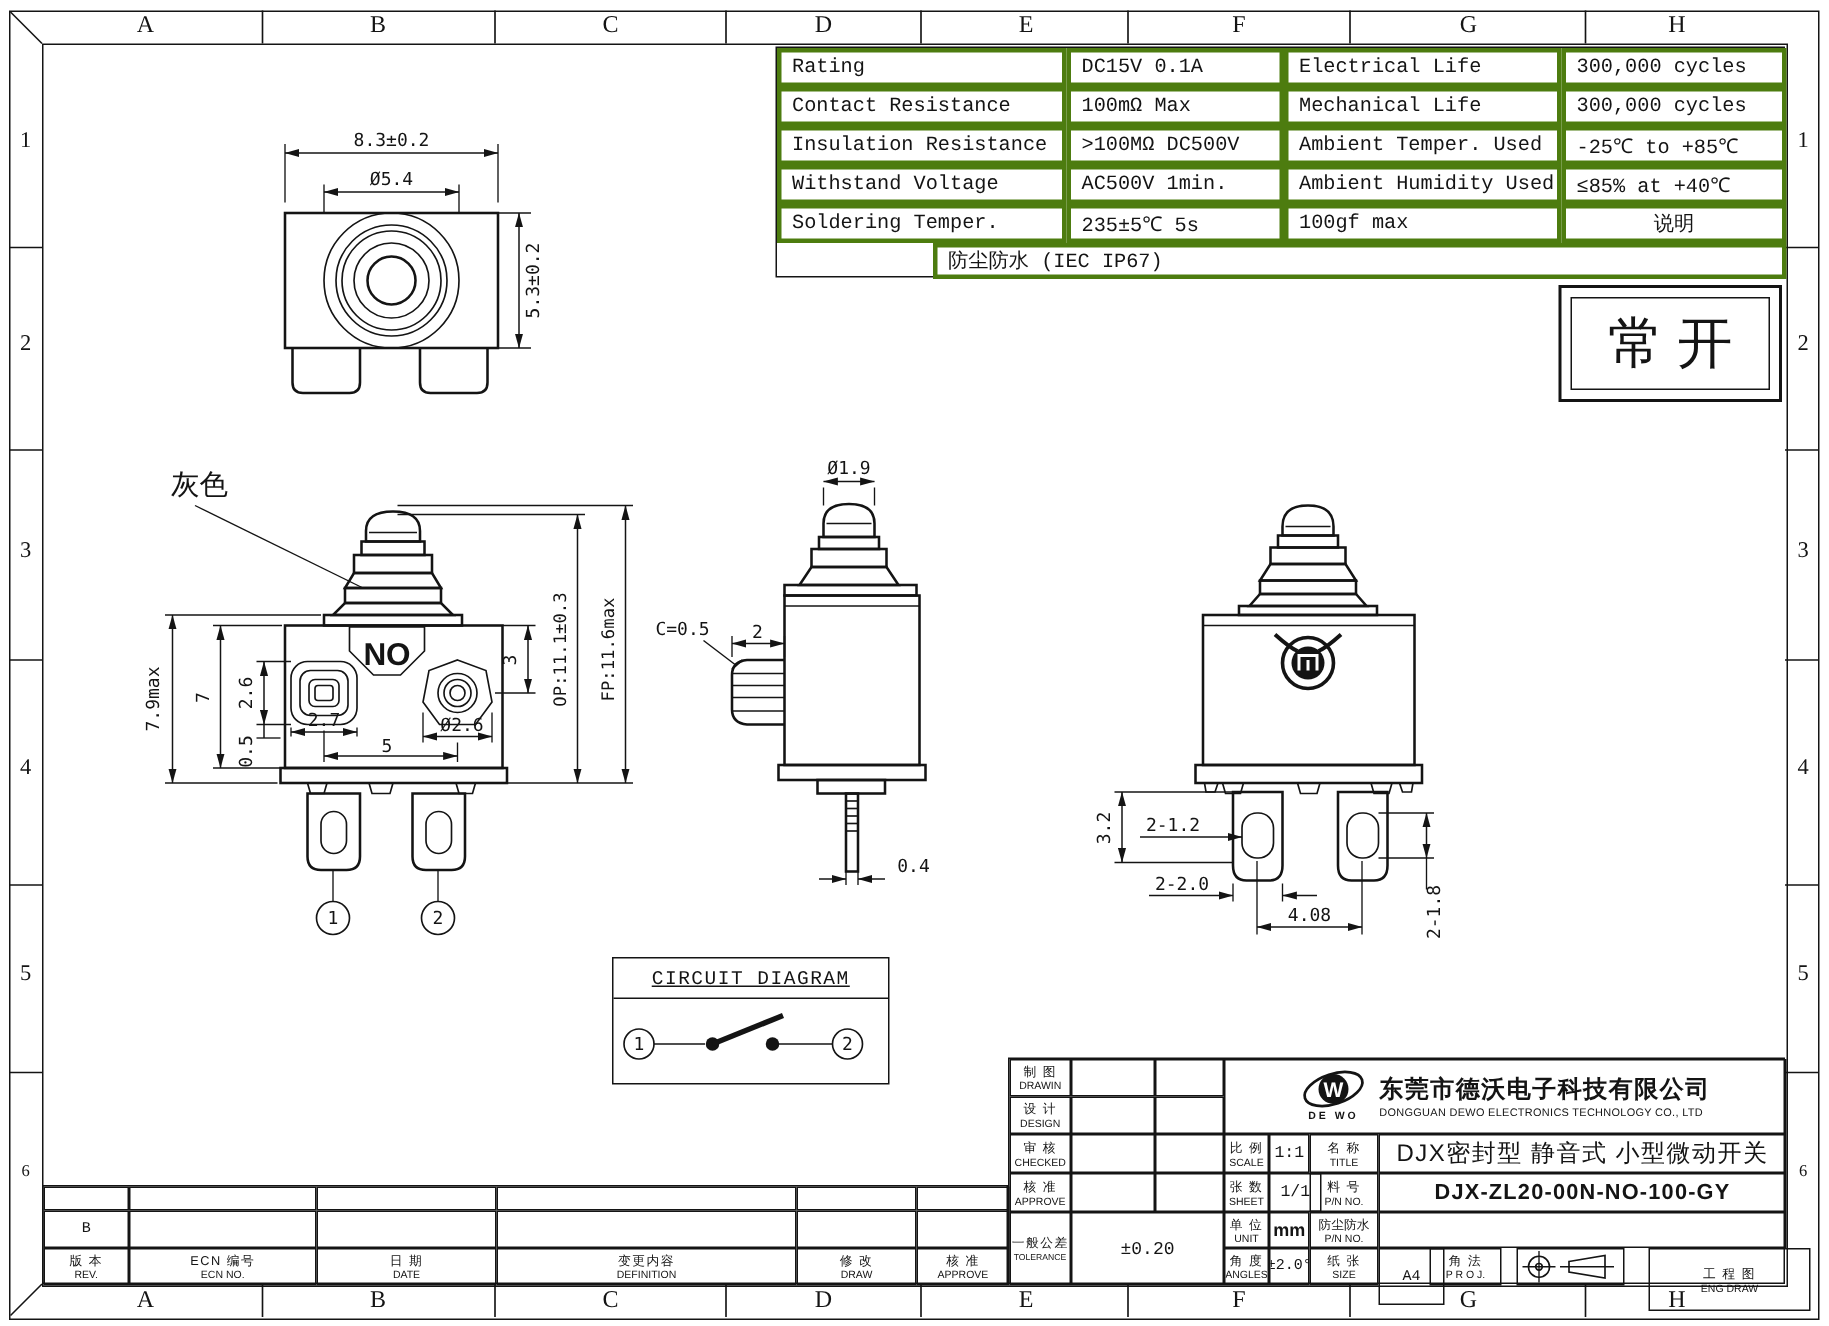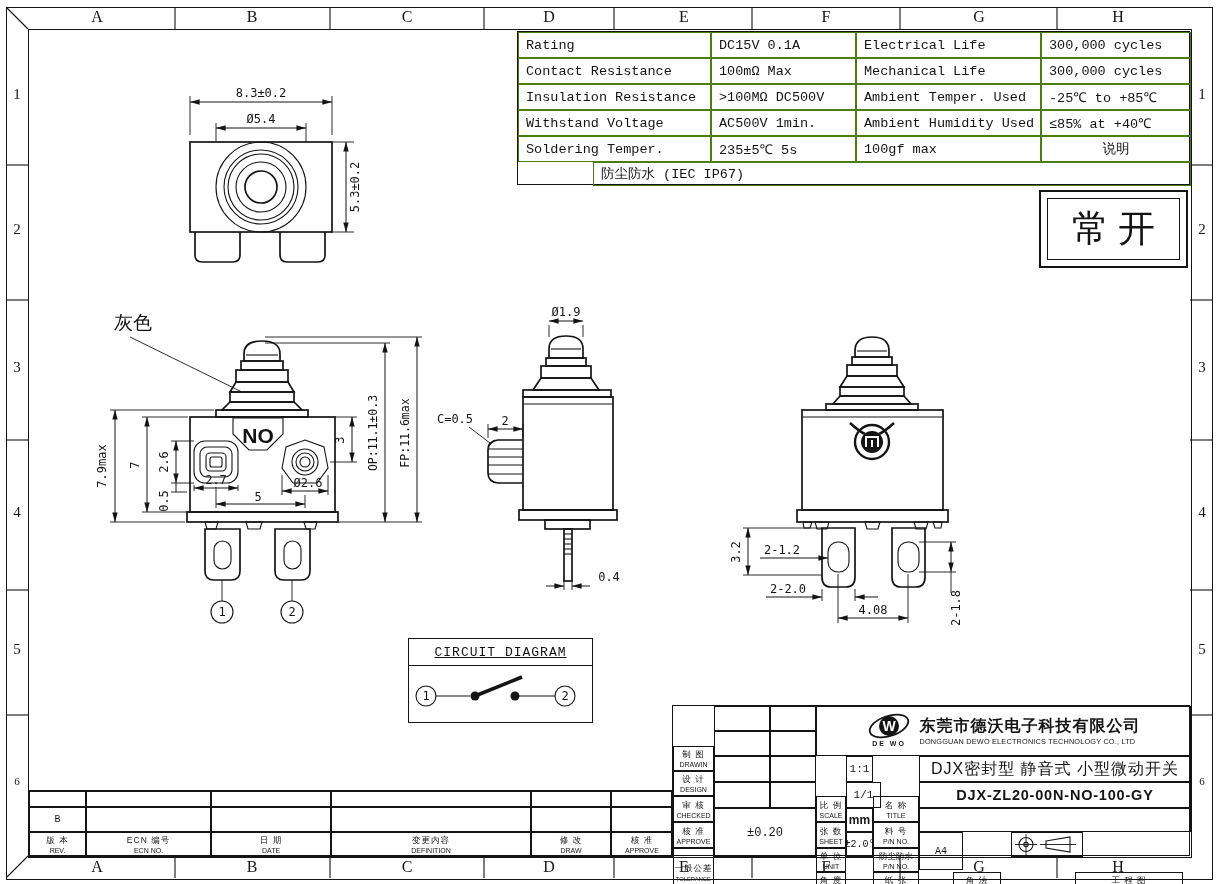--- a/index.html
+++ b/index.html
@@ -5,32 +5,32 @@
   html,body{margin:0;padding:0;background:#fff;}
   #page{position:relative;width:1219px;height:884px;background:#ffffff;color:#141414;
         font-family:"Liberation Mono","DejaVu Sans Mono",monospace;overflow:hidden;}
   .frame{position:absolute;border:1.6px solid #141414;}
   .bLetter{position:absolute;width:30px;text-align:center;font:16px "Liberation Serif",serif;color:#141414;}
   .bNum{position:absolute;width:20px;text-align:center;font:15px "Liberation Serif",serif;color:#141414;}
   
   .spec{position:absolute;left:517px;top:31px;width:673px;height:154px;display:grid;
         grid-template-columns:75px 118px 145px 185px 150px;grid-template-rows:26px 26px 26px 26px 26px 24px;
         border:1.5px solid #141414;box-sizing:border-box;font:13.5px "Liberation Mono","DejaVu Sans Mono",monospace;}
-  .spec>div{border:1px solid #4d7c0f;display:flex;align-items:center;white-space:nowrap;padding:0 7px;box-sizing:border-box;}
+  .spec>div{border:3px solid #4d7c0f;display:flex;align-items:center;white-space:nowrap;padding:0 7px;box-sizing:border-box;}
   .s1{grid-column:1/3;}
-  .sn{grid-column:2/6;padding-left:18px;}
+  .sn{grid-column:2/6;padding-left:18px;margin-left:29px;}
   .scn{justify-content:center;padding:0;}
   
   .state-outer{position:absolute;left:1039px;top:190px;width:149px;height:78px;border:2px solid #141414;box-sizing:border-box;}
   .state-inner{position:absolute;left:6px;top:6px;right:6px;bottom:6px;border:1.6px solid #141414;
         display:flex;align-items:center;justify-content:center;font:37px "Liberation Serif",serif;letter-spacing:9px;padding-left:9px;box-sizing:border-box;}
   
   .tblock{position:absolute;left:672px;top:705px;width:518px;height:151px;border:1.5px solid #141414;box-sizing:border-box;}
   .tc{position:absolute;border:1px solid #141414;box-sizing:border-box;display:flex;align-items:center;justify-content:center;overflow:hidden;}
-  .lblc{flex-direction:column;line-height:1.15;margin-top:40px;}
+  .lblc{flex-direction:column;line-height:1.15;}
   .cn{font:8.5px "Liberation Sans",sans-serif;letter-spacing:1px;}
   .en{font:7px "Liberation Sans",sans-serif;transform-origin:center;white-space:nowrap;}
   .tv{font:11px "Liberation Mono","DejaVu Sans Mono",monospace;}
   .tv10{font:10px "Liberation Mono","DejaVu Sans Mono",monospace;}
   .mmv{font:bold 12px "Liberation Sans",sans-serif;}
   .titlev{font:16px "Liberation Sans",sans-serif;letter-spacing:1px;}
   .pnv{font:bold 14.5px "Liberation Sans",sans-serif;letter-spacing:.8px;}
   .tolv{font:12px "Liberation Mono","DejaVu Sans Mono",monospace;}
   .logoblk{position:absolute;border:1px solid #141414;box-sizing:border-box;display:flex;align-items:center;justify-content:center;gap:7px;}
   .coname .n1{font:600 16px "Liberation Serif",serif;letter-spacing:1px;}
@@ -481,21 +481,21 @@
     <div class="tc" style="left:338px;top:126px;width:72px;height:25px">
       <svg style="position:static" width="70" height="23">
         <circle class="tl" cx="14" cy="11.5" r="7"></circle>
         <circle class="tl" cx="14" cy="11.5" r="2.2"></circle>
         <line class="xl" x1="3" y1="11.5" x2="25" y2="11.5"></line>
         <line class="xl" x1="14" y1="1" x2="14" y2="22"></line>
         <line class="xl" x1="28" y1="11.5" x2="64" y2="11.5"></line>
         <path class="tl" d="M34,8 L58,4 V19 L34,15 Z"></path>
       </svg>
     </div>
-    <div class="tc lblc" style="left:402px;top:126px;width:108px;height:25px">
+    <div class="tc lblc" style="left:426px;top:126px;width:108px;height:42px">
       <span class="cn">工 程 图</span>
       <span class="en">ENG DRAW</span>
     </div>
     <div class="logoblk" style="left:143px;top:0;width:375px;height:50px">
       <svg style="position:static" width="46" height="37">
         <ellipse cx="22" cy="13" rx="20" ry="10" transform="rotate(-18 22 13)" style="stroke:#141414;stroke-width:1.8;fill:none"></ellipse>
         <circle cx="22" cy="13" r="10" fill="#141414"></circle>
         <text x="22" y="18" text-anchor="middle" style="font:bold 14px 'Liberation Sans',sans-serif;fill:#fff">W</text>
         <text x="22" y="33" text-anchor="middle" style="font:bold 7px 'Liberation Sans',sans-serif;letter-spacing:2px;fill:#141414">DE WO</text>
       </svg>

